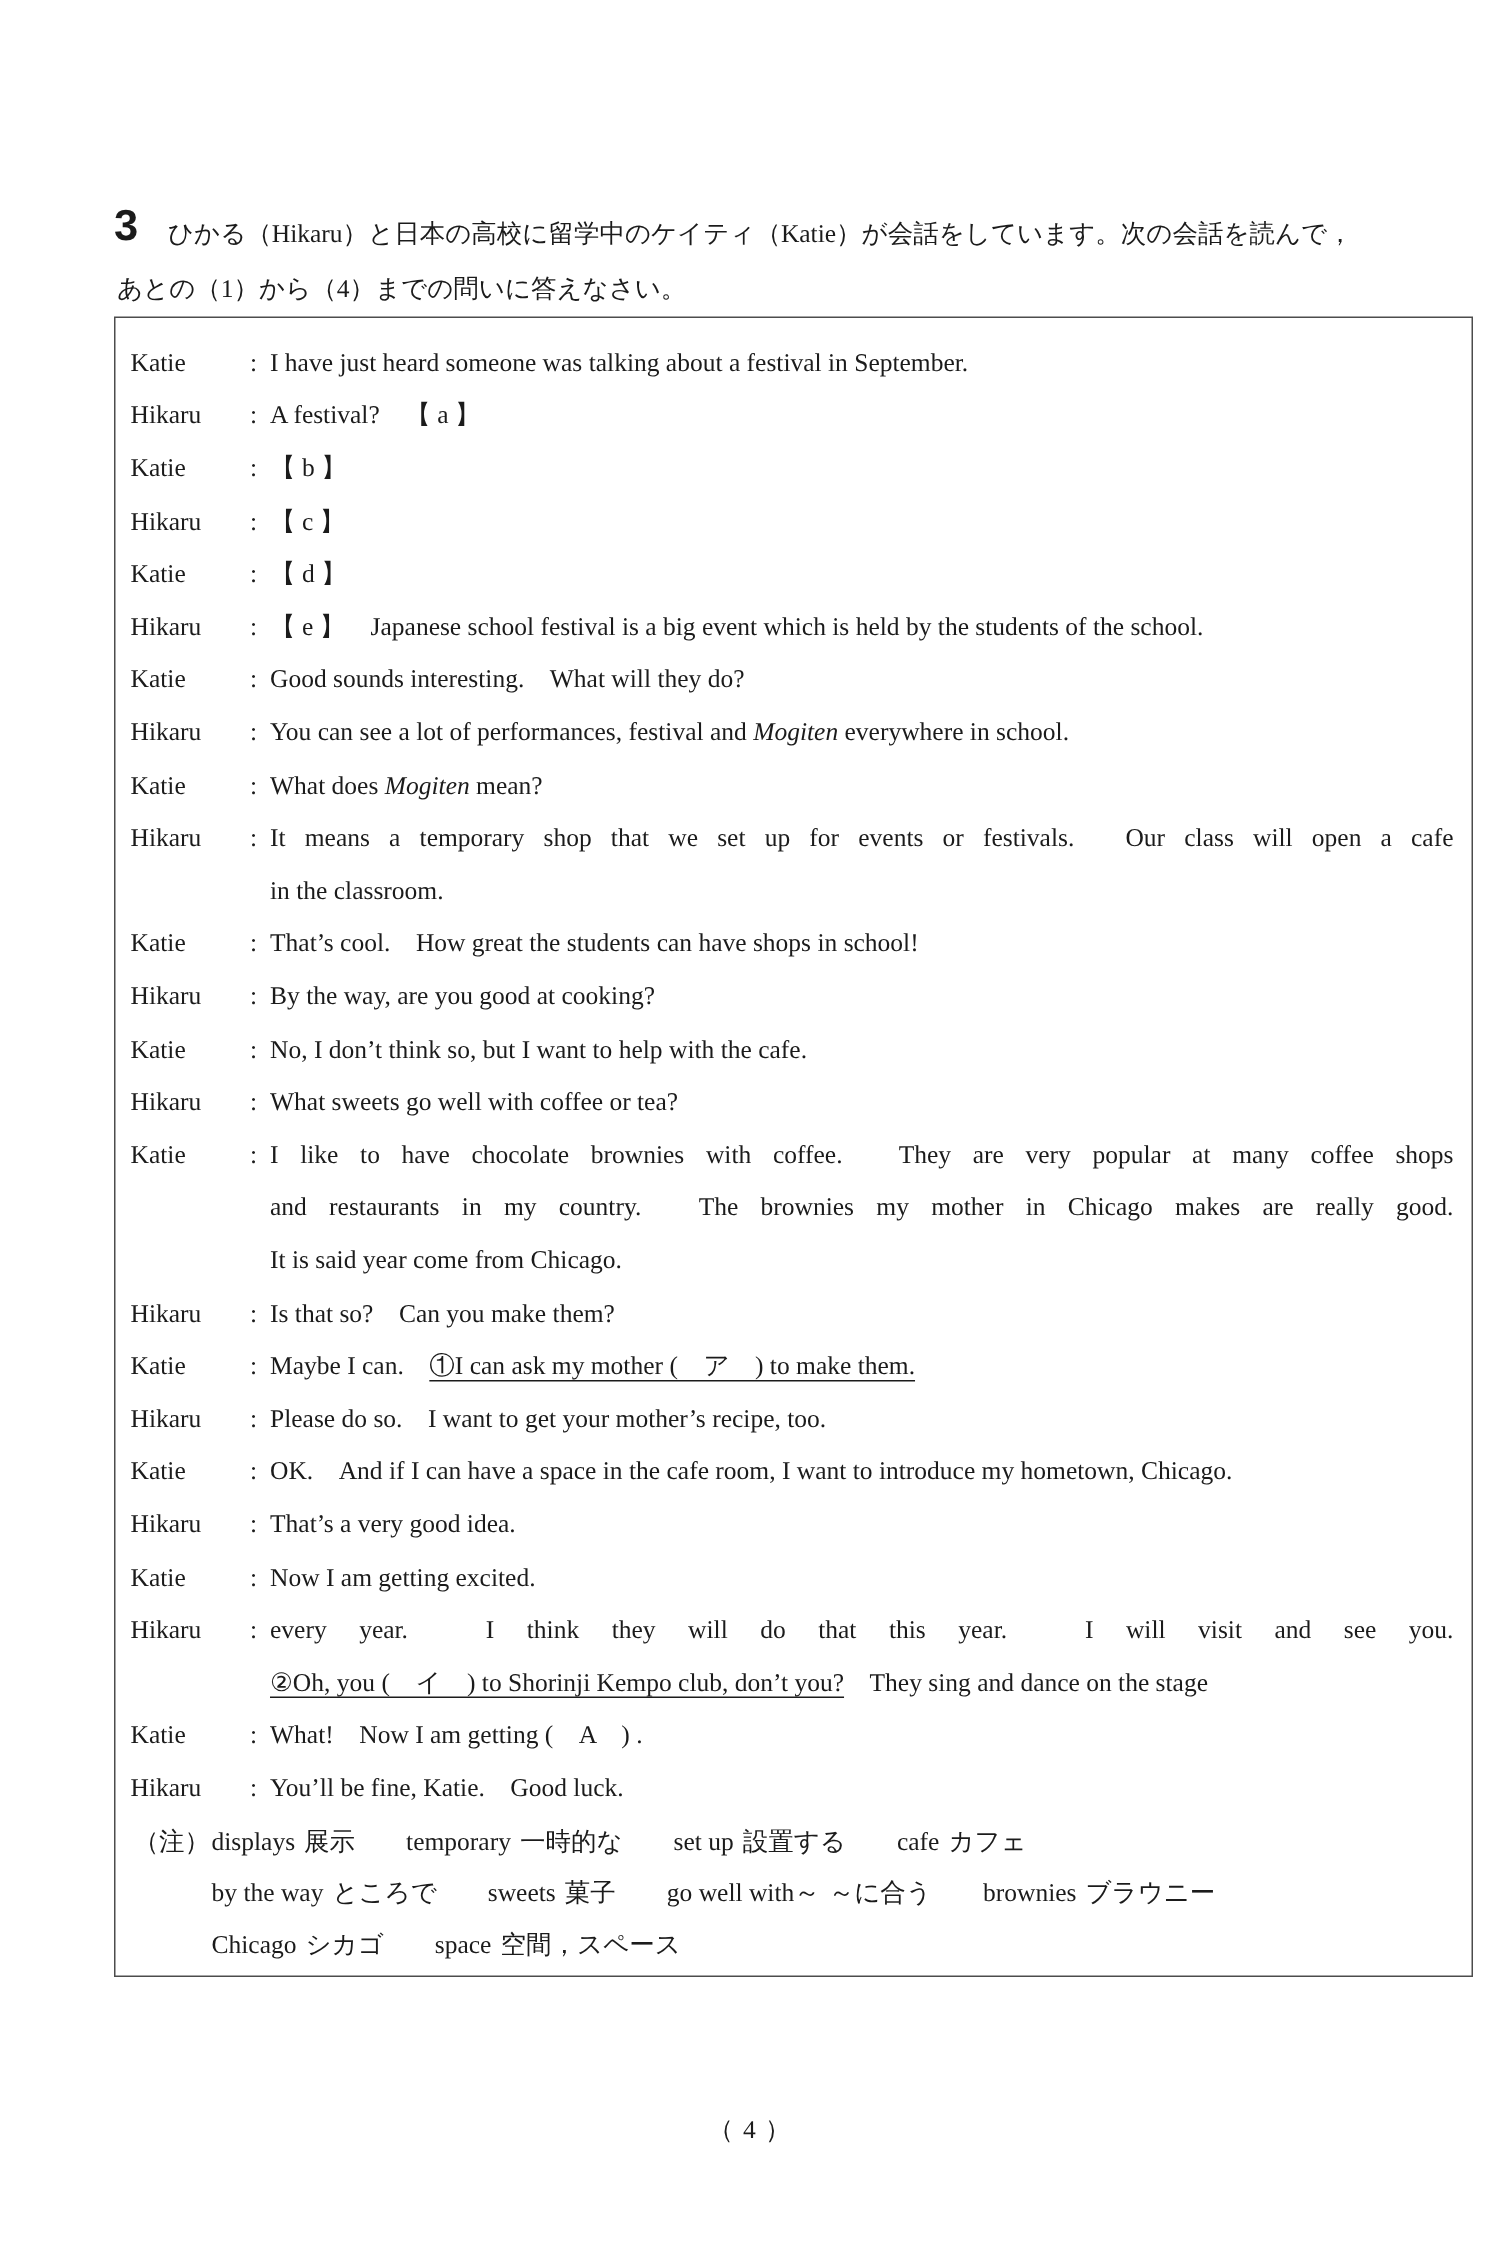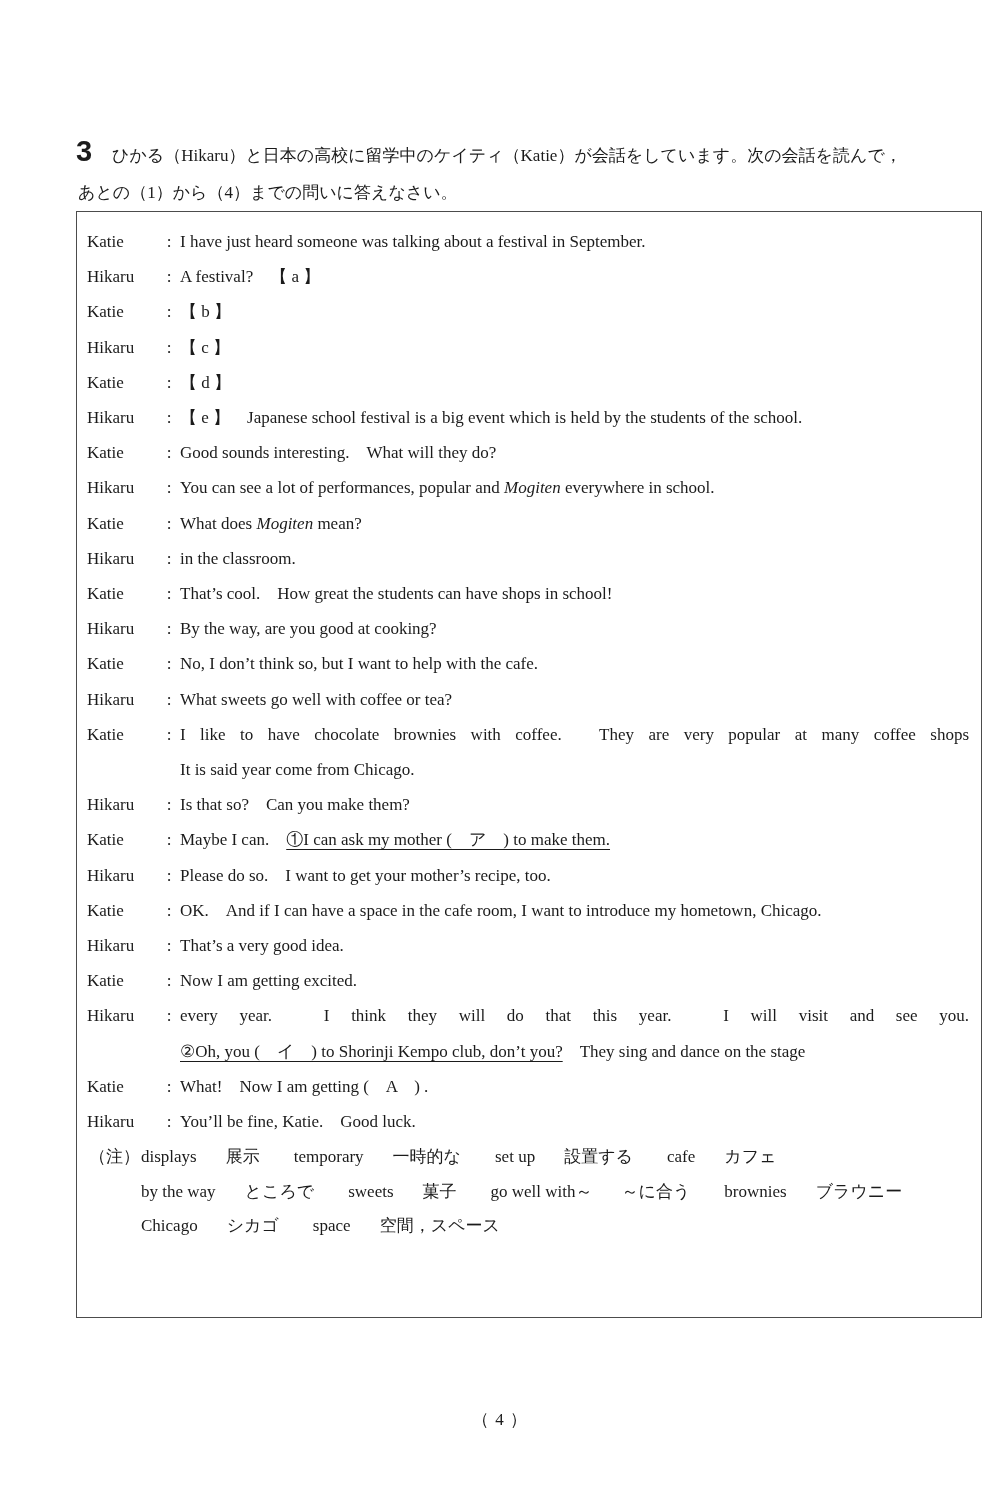--- a/index.html
+++ b/index.html
@@ -41,21 +41,21 @@
   .it { font-style: italic; }
   .ul { text-decoration: underline; text-underline-offset: 4px; margin-top: 34px; }
 
   
   .notes { margin-top: 1px; padding-left: 12px; padding-right: 12px; line-height: 34.5px; }
   .note-row { display: flex; }
   .note-label { flex: none; width: 52px; }
   .note-items { flex: 1; }
   .note-item { display: inline-block; margin-right: 34px; }
   .note-item:last-child { margin-right: 0; }
-  .note-ja { margin-left: 29px; }
+  .note-ja { margin-left: 6px; }
 
   
   .page-footer {
     position: absolute; top: 1408px; left: 0; width: 100%;
     text-align: center; font-size: 17px; letter-spacing: 1px;
   }
 </style>
 </head>
 <body>
 
@@ -117,34 +117,35 @@
           <div class="speaker">Katie</div>
           <div class="colon">:</div>
           <div class="turn-text">
             <div class="dline"><span>Good sounds interesting.　What will they do?</span></div>
           </div>
         </div>
         <div class="turn">
           <div class="speaker">Hikaru</div>
           <div class="colon">:</div>
           <div class="turn-text">
-            <div class="dline"><span>You can see a lot of performances, popular and </span><span class="it ">Mogiten</span><span> everywhere in school.</span></div>
+            <div class="dline"><span>You can see a lot of performances, festival and </span><span class="it ">Mogiten</span><span> everywhere in school.</span></div>
           </div>
         </div>
         <div class="turn">
           <div class="speaker">Katie</div>
           <div class="colon">:</div>
           <div class="turn-text">
             <div class="dline"><span>What does </span><span class="it ">Mogiten</span><span> mean?</span></div>
           </div>
         </div>
         <div class="turn">
           <div class="speaker">Hikaru</div>
           <div class="colon">:</div>
           <div class="turn-text">
+            <div class="dline"><span>It means a temporary shop that we set up for events or festivals.　Our class will open a cafe</span></div>
             <div class="dline"><span>in the classroom.</span></div>
           </div>
         </div>
         <div class="turn">
           <div class="speaker">Katie</div>
           <div class="colon">:</div>
           <div class="turn-text">
             <div class="dline"><span>That’s cool.　How great the students can have shops in school!</span></div>
           </div>
         </div>
@@ -167,20 +168,21 @@
           <div class="colon">:</div>
           <div class="turn-text">
             <div class="dline"><span>What sweets go well with coffee or tea?</span></div>
           </div>
         </div>
         <div class="turn">
           <div class="speaker">Katie</div>
           <div class="colon">:</div>
           <div class="turn-text">
             <div class="dline"><span>I like to have chocolate brownies with coffee.　They are very popular at many coffee shops</span></div>
+            <div class="dline"><span>and restaurants in my country.　The brownies my mother in Chicago makes are really good.</span></div>
             <div class="dline"><span>It is said year come from Chicago.</span></div>
           </div>
         </div>
         <div class="turn">
           <div class="speaker">Hikaru</div>
           <div class="colon">:</div>
           <div class="turn-text">
             <div class="dline"><span>Is that so?　Can you make them?</span></div>
           </div>
         </div>

